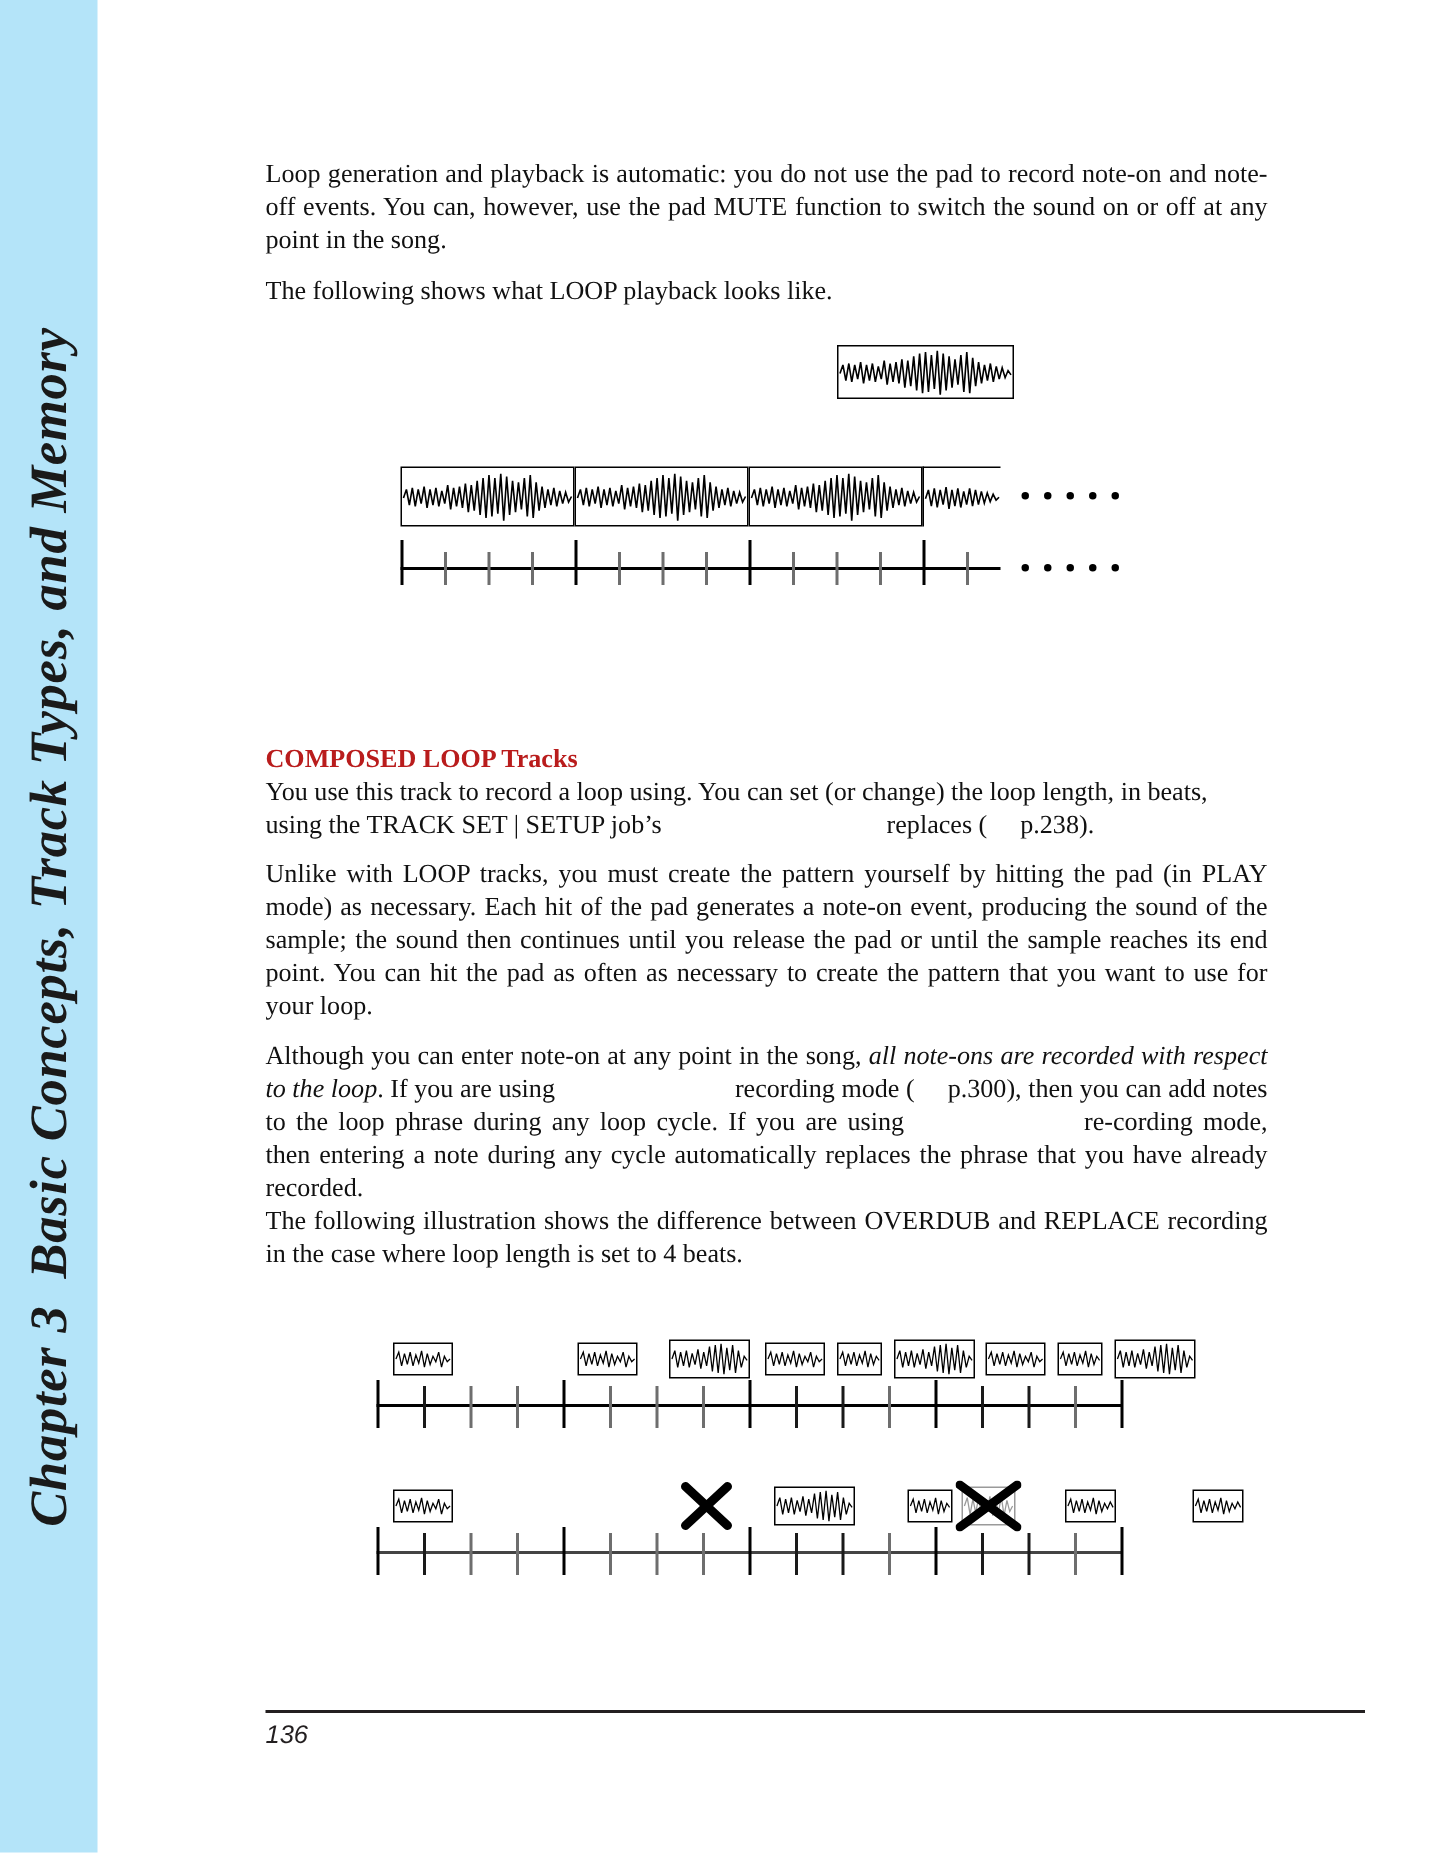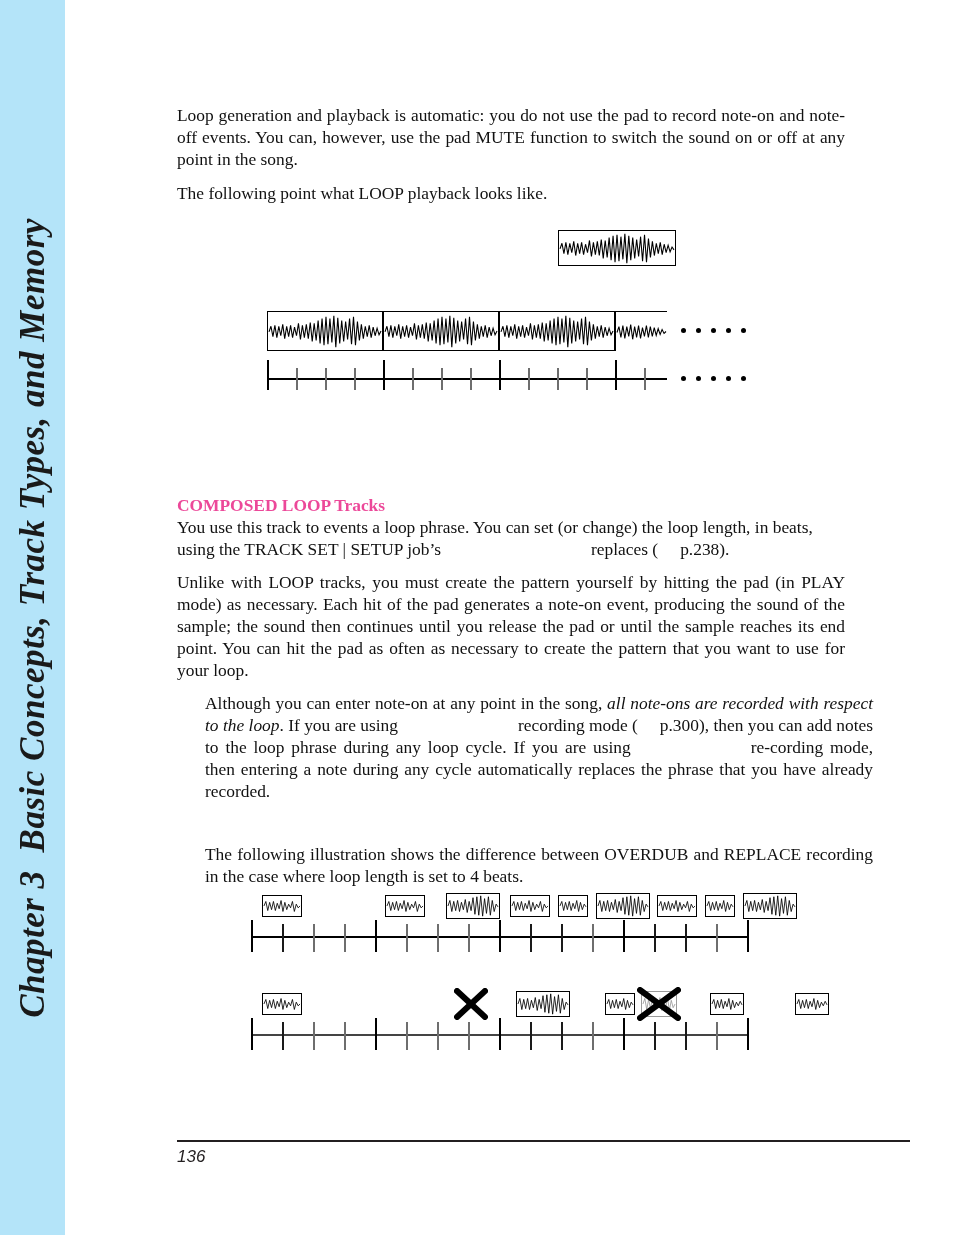--- a/index.html
+++ b/index.html
@@ -62,21 +62,21 @@
   }
   .para.nojust { text-align: left; }
 
   .heading {
     position: absolute;
     left: 112px;
     width: 668px;
     font-size: 17.4px;
     font-weight: bold;
     line-height: 22px;
-    color: #ec4899;
+    color: #b91c1c;
   }
 
   .it { font-style: italic; }
   .gap-sm { display: inline-block; width: 22px; }
   .gap-md { display: inline-block; width: 120px; }
   .gap-lg { display: inline-block; width: 150px; }
 
   
   .figure { position: absolute; }
 
@@ -150,21 +150,21 @@
 <div id="chapter-tab">
   <div id="chapter-tab-text">
     <span class="tab-num">Chapter 3</span><span>Basic Concepts, Track Types, and Memory</span>
   </div>
 </div>
 
 <div id="page">
 
   <div class="para" style="top:104px;">Loop generation and playback is automatic: you do not use the pad to record note-on and note-off events. You can, however, use the pad MUTE function to switch the sound on or off at any point in the song.</div>
 
-  <div class="para nojust" style="top:182px;">The following point what LOOP playback looks like.</div>
+  <div class="para nojust" style="top:182px;">The following shows what LOOP playback looks like.</div>
 
   <div class="figure" style="left:0px; top:0px; width:889px; height:400px;">
 
     <div class="wavebox" style="left:493px; top:230px; width:118px; height:36px;">
       <svg viewBox="0 0 118 36" preserveAspectRatio="none">
         <polyline fill="none" stroke="#000" stroke-width="1.1" points="1,19 3,13 5,24 7,12 9,25 11,13 13,23 15,11 17,26 19,13 21,24 23,12 25,25 27,14 29,23 31,10 33,27 35,12 37,25 39,11 41,26 43,9 45,29 47,10 49,28 51,7 53,31 55,5 57,33 59,4 61,32 63,6 65,30 67,3 69,34 71,5 73,31 75,7 77,29 79,9 81,27 83,6 85,32 87,4 89,33 91,8 93,28 95,11 97,26 99,13 101,24 103,12 105,25 107,14 109,23 111,15 113,22 115,17 117,20"></polyline>
       </svg>
     </div>
 
     <div class="wavebox" style="left:202px; top:311px; width:116px; height:40px;">
@@ -220,31 +220,31 @@
         <i></i>
         <i></i>
         <i></i>
         <i></i>
     </div>
   </div>
 
   <div class="heading" style="top:494px;">COMPOSED LOOP Tracks</div>
 
   <div class="para nojust" style="top:516px;">
-    <span>You use this track to events a loop phrase. You can set (or change) the loop length, in beats, using the TRACK SET | SETUP job’s</span><span class="gap-lg"></span><span>replaces (</span><span class="gap-sm"></span><span>p.238).</span>
+    <span>You use this track to record a loop using. You can set (or change) the loop length, in beats, using the TRACK SET | SETUP job’s</span><span class="gap-lg"></span><span>replaces (</span><span class="gap-sm"></span><span>p.238).</span>
   </div>
 
   <div class="para" style="top:571px;">Unlike with LOOP tracks, you must create the pattern yourself by hitting the pad (in PLAY mode) as necessary. Each hit of the pad generates a note-on event, producing the sound of the sample; the sound then continues until you release the pad or until the sample reaches its end point. You can hit the pad as often as necessary to create the pattern that you want to use for your loop.</div>
 
-  <div class="para" style="top:692px;margin-left:28px;">
+  <div class="para" style="top:692px;">
     <span>Although you can enter note-on at any point in the song,</span>
     <span class="it">all note-ons are recorded with respect to the loop</span><span>. If you are using</span><span class="gap-md"></span><span>recording mode (</span><span class="gap-sm"></span><span>p.300), then you can add notes to the loop phrase during any loop cycle. If you are using</span><span class="gap-md"></span><span>re-cording mode, then entering a note during any cycle automatically replaces the phrase that you have already recorded.</span>
   </div>
 
-  <div class="para" style="top:843px;margin-left:28px;">The following illustration shows the difference between OVERDUB and REPLACE recording in the case where loop length is set to 4 beats.</div>
+  <div class="para" style="top:802px;">The following illustration shows the difference between OVERDUB and REPLACE recording in the case where loop length is set to 4 beats.</div>
 
   <div class="figure" style="left:0px; top:0px; width:889px; height:1080px;">
 
     <div class="ruler-line" style="left:186px; top:936px; width:497px;"></div>
 
     <div class="tick bar" style="left:186px; top:920px; height:32px;"></div>
     <div class="tick bar" style="left:310px; top:920px; height:32px;"></div>
     <div class="tick bar" style="left:434px; top:920px; height:32px;"></div>
     <div class="tick bar" style="left:558px; top:920px; height:32px;"></div>
     <div class="tick bar" style="left:682px; top:920px; height:32px;"></div>

